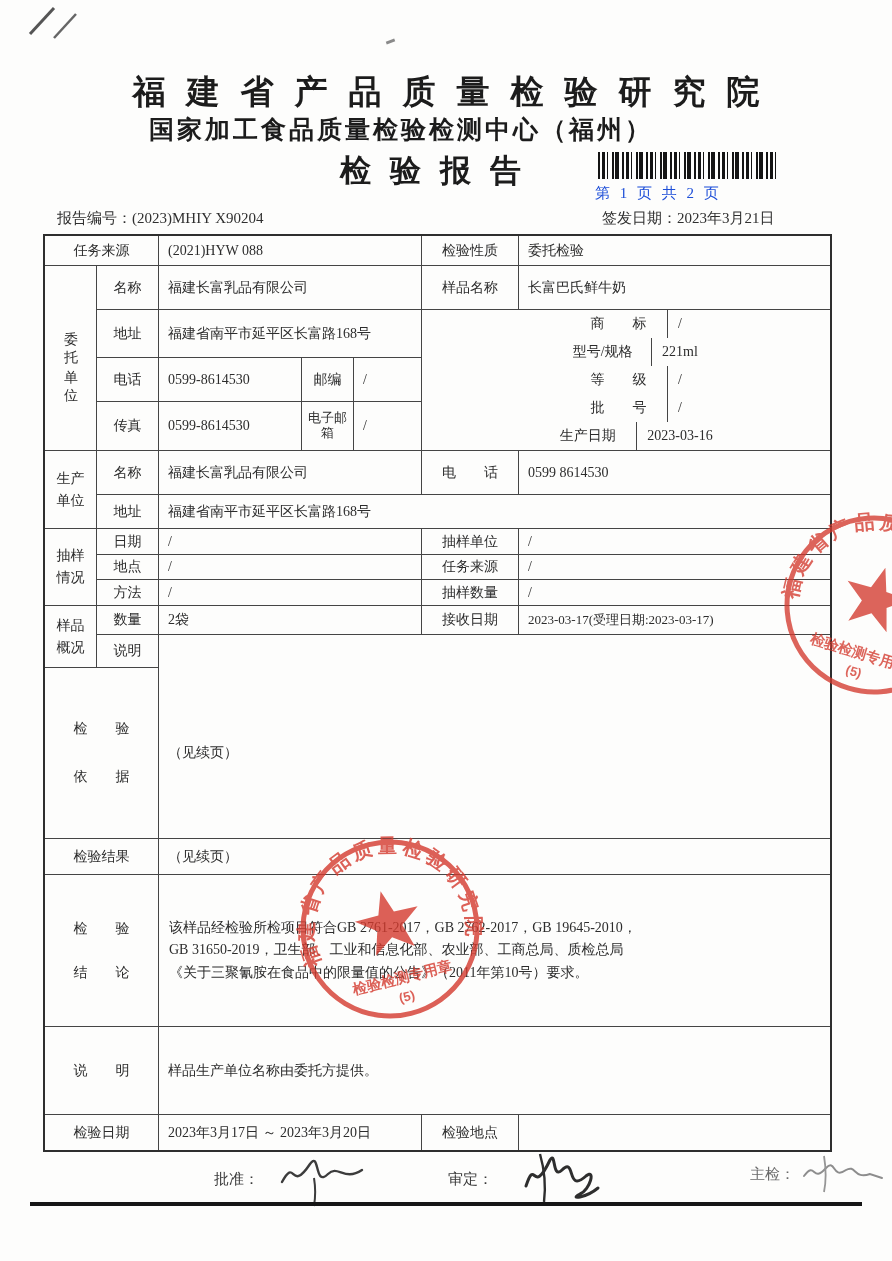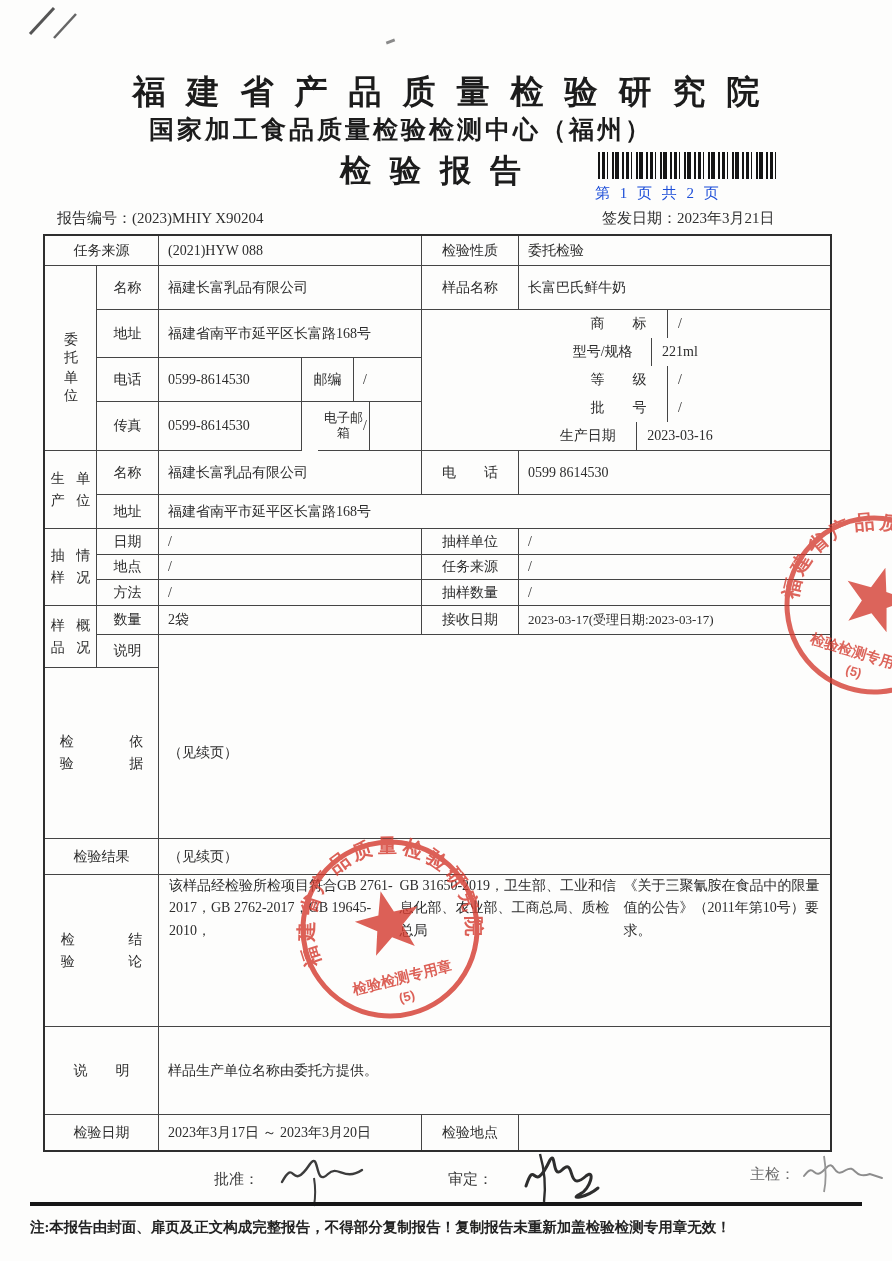--- a/index.html
+++ b/index.html
@@ -30,21 +30,21 @@
   .issuedate{left:594px;top:209px;font-size:15px;color:#2f2f2f;margin-left:8px;}
   
   .tbl{left:43px;top:234px;width:785px;height:914px;border:2px solid #2e2e2e;box-sizing:content-box;}
   .c{position:absolute;box-sizing:border-box;border-right:1px solid #454545;border-bottom:1px solid #454545;
      display:flex;align-items:center;font-size:14px;color:#2c2c2c;overflow:hidden;}
   .lab{justify-content:center;text-align:center;}
   .val{justify-content:flex-start;padding-left:9px;}
   .nr{border-right:none;}
   .nb{border-bottom:none;}
   .vtext{writing-mode:vertical-lr;letter-spacing:19px;}
-  .two{flex-direction:row;justify-content:center;line-height:1.55;}
+  .two{flex-direction:column;justify-content:center;line-height:1.55;}
   .small{font-size:13px;line-height:1.15;}
   
   .p-task-l{left:0;top:0;width:114px;height:30px;}
   .p-task-v{left:114px;top:0;width:263px;height:30px;}
   .p-nat-l{left:377px;top:0;width:97px;height:30px;}
   .p-nat-v{left:474px;top:0;width:311px;height:30px;}
   .p-cli{left:0;top:30px;width:52px;height:185px;}
   .p-cnm-l{left:52px;top:30px;width:62px;height:44px;}
   .p-cnm-v{left:114px;top:30px;width:263px;height:44px;}
   .p-snm-l{left:377px;top:30px;width:97px;height:44px;}
@@ -54,21 +54,21 @@
   .p-multi{left:377px;top:74px;width:408px;height:141px;flex-direction:column;align-items:center;padding:0;}
   .rrow{flex:1;display:flex;align-items:center;}
   .rlabel{width:97px;align-self:stretch;display:flex;align-items:center;justify-content:center;border-right:1px solid #454545;}
   .rvalue{padding-left:10px;}
   .p-tel-l{left:52px;top:122px;width:62px;height:44px;}
   .p-tel-v{left:114px;top:122px;width:143px;height:44px;}
   .p-post-l{left:257px;top:122px;width:52px;height:44px;}
   .p-post-v{left:309px;top:122px;width:68px;height:44px;}
   .p-fax-l{left:52px;top:166px;width:62px;height:49px;}
   .p-fax-v{left:114px;top:166px;width:143px;height:49px;}
-  .p-em-l{left:257px;top:166px;width:52px;height:49px;padding:0 4px;margin-left:16px;}
+  .p-em-l{left:257px;top:166px;width:52px;height:49px;padding:0 4px;}
   .p-em-v{left:309px;top:166px;width:68px;height:49px;}
   .p-pro{left:0;top:215px;width:52px;height:78px;}
   .p-pnm-l{left:52px;top:215px;width:62px;height:44px;}
   .p-pnm-v{left:114px;top:215px;width:263px;height:44px;}
   .p-ptl-l{left:377px;top:215px;width:97px;height:44px;}
   .p-ptl-v{left:474px;top:215px;width:311px;height:44px;}
   .p-pad-l{left:52px;top:259px;width:62px;height:34px;}
   .p-pad-v{left:114px;top:259px;width:671px;height:34px;}
   .p-smp{left:0;top:293px;width:52px;height:77px;}
   .p-sd-l{left:52px;top:293px;width:62px;height:26px;text-align:center;}
@@ -290,14 +290,13 @@
     <path d="M20,40 C30,10 26,52 44,14 C50,4 46,34 56,24 C70,10 60,48 80,30 C90,22 84,44 74,48 C62,54 80,52 92,42" stroke="#2e2e2e" stroke-width="3" fill="none" stroke-linecap="round"></path>
     <path d="M34,8 C38,22 40,40 38,56" stroke="#2e2e2e" stroke-width="2.4" fill="none"></path>
   </svg>
   <div class="abs sig-label p-chf-l">主检：</div>
   <svg class="abs sig3" width="96" height="48">
     <path d="M10,26 C22,10 18,34 32,18 C42,8 38,30 52,20 C62,14 60,30 76,24 L88,28" stroke="#8d8d8d" stroke-width="2" fill="none" stroke-linecap="round"></path>
     <path d="M30,6 C32,18 32,32 30,42" stroke="#969696" stroke-width="1.8" fill="none"></path>
   </svg>
 
   <div class="abs rule"></div>
-  <div class="abs footnote">注:本报告由封面、扉页及正文构成完整报告，不得部分复制报告！复制报告未重新加盖检验检测专用章无效！</div>
 </div>
 
 </body></html>

